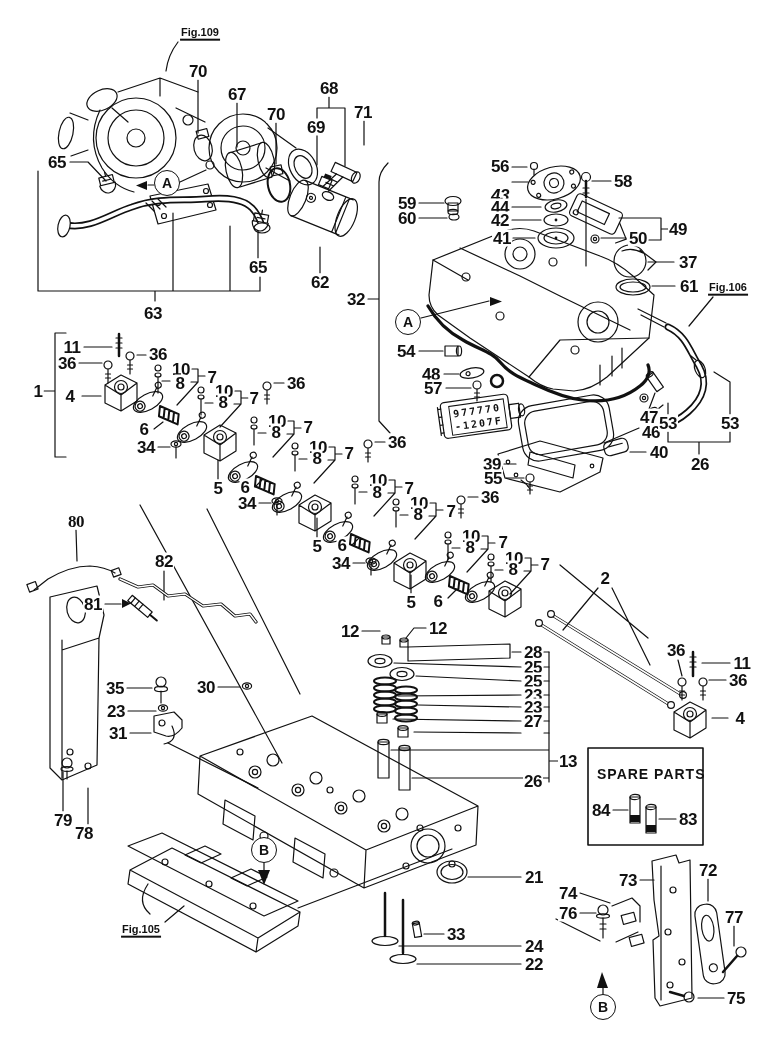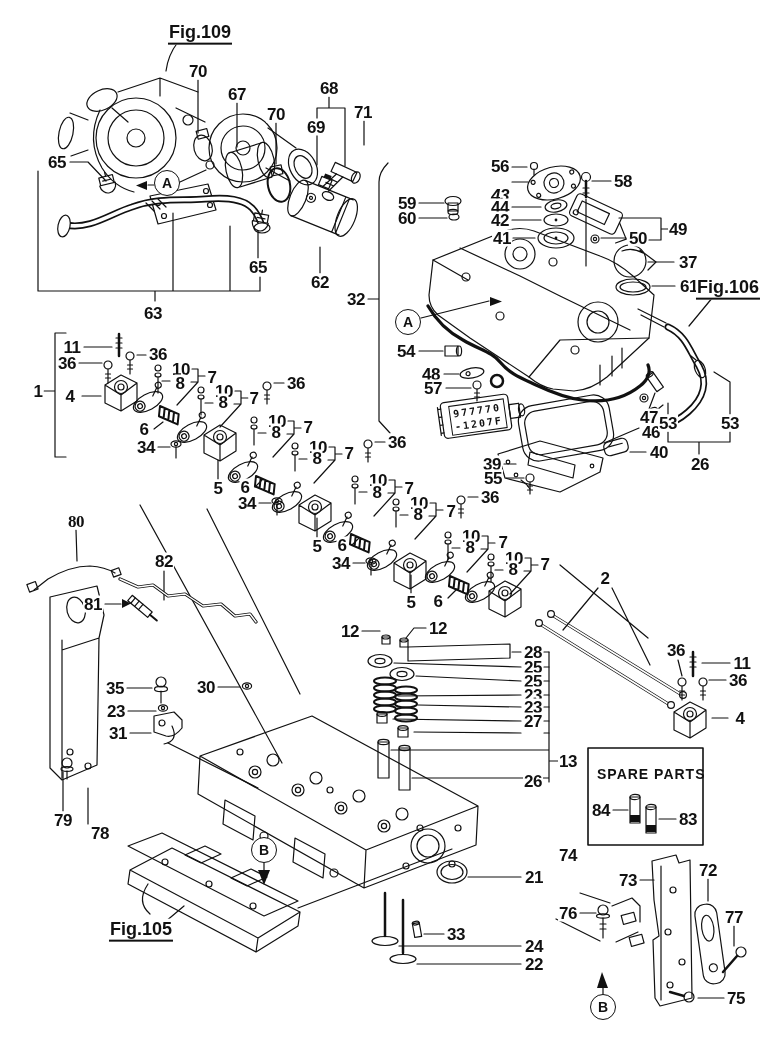--- a/index.html
+++ b/index.html
@@ -10,21 +10,21 @@
   .s{stroke:#111;stroke-width:1.2;fill:none;stroke-linecap:round;stroke-linejoin:round;}
   .w2{stroke-width:2;}
   .w25{stroke-width:2.5;}
   .w3{stroke-width:3.2;}
   .tube{stroke:#111;stroke-width:7;fill:none;stroke-linecap:round;}
   .tubein{stroke:#fff;stroke-width:3.6;fill:none;stroke-linecap:round;}
   .fb{fill:#111;stroke:none;}
   .fw{fill:#fff;stroke:#111;stroke-width:1.2;}
   .lbl{position:absolute;transform:translate(-50%,-50%);font-weight:700;font-size:17px;
        line-height:1;background:#fff;padding:0 1px;white-space:nowrap;letter-spacing:-0.5px;}
-  .figref{position:absolute;transform:translate(-50%,-50%);font-weight:700;font-size:18px;
+  .figref{position:absolute;transform:translate(-50%,-50%);font-weight:700;font-size:11px;
        line-height:1.15;background:#fff;border-bottom:2px solid #111;padding:0 1px;white-space:nowrap;}
   .marker{position:absolute;width:24px;height:24px;border:1.7px solid #111;border-radius:50%;
        background:#fff;font-weight:700;font-size:14px;display:flex;align-items:center;
        justify-content:center;transform:translate(-50%,-50%);line-height:1;}
   .tube-text{position:absolute;left:478px;top:417px;transform:translate(-50%,-50%) rotate(-8deg);
        font-family:"DejaVu Sans Mono",monospace;font-weight:700;font-size:10px;letter-spacing:2px;
        line-height:1.3;text-align:center;border:1.5px solid #111;background:#fff;padding:1px 3px;}
   .spare-title{position:absolute;left:597px;top:766px;font-weight:700;font-size:14px;
        letter-spacing:1px;white-space:nowrap;}
 </style>
@@ -592,21 +592,21 @@
       <div class="lbl" style="left: 438px; top: 601px;">6</div>
       <div class="lbl" style="left: 605px; top: 578px;">2</div>
       <div class="lbl" style="left: 76px; top: 521px; font-family: Liberation Serif, serif;">80</div>
       <div class="lbl" style="left: 164px; top: 561px;">82</div>
       <div class="lbl" style="left: 93px; top: 604px;">81</div>
       <div class="lbl" style="left: 115px; top: 688px;">35</div>
       <div class="lbl" style="left: 116px; top: 711px;">23</div>
       <div class="lbl" style="left: 118px; top: 733px;">31</div>
       <div class="lbl" style="left: 206px; top: 687px;">30</div>
       <div class="lbl" style="left: 63px; top: 820px;">79</div>
-      <div class="lbl" style="left: 100px; top: 833px;">78</div>
+      <div class="lbl" style="left: 84px; top: 833px;">78</div>
       <div class="lbl" style="left: 350px; top: 631px;">12</div>
       <div class="lbl" style="left: 438px; top: 628px;">12</div>
       <div class="lbl" style="left: 533px; top: 652px;">28</div>
       <div class="lbl" style="left: 533px; top: 667px;">25</div>
       <div class="lbl" style="left: 533px; top: 681px;">25</div>
       <div class="lbl" style="left: 533px; top: 695px;">23</div>
       <div class="lbl" style="left: 533px; top: 707px;">23</div>
       <div class="lbl" style="left: 533px; top: 721px;">27</div>
       <div class="lbl" style="left: 533px; top: 733px; margin-top: 48px;">26</div>
       <div class="lbl" style="left: 568px; top: 761px;">13</div>
@@ -615,21 +615,21 @@
       <div class="lbl" style="left: 738px; top: 680px;">36</div>
       <div class="lbl" style="left: 740px; top: 718px;">4</div>
       <div class="lbl" style="left: 534px; top: 877px;">21</div>
       <div class="lbl" style="left: 456px; top: 934px;">33</div>
       <div class="lbl" style="left: 534px; top: 946px;">24</div>
       <div class="lbl" style="left: 534px; top: 964px;">22</div>
       <div class="lbl" style="left: 601px; top: 810px;">84</div>
       <div class="lbl" style="left: 688px; top: 819px;">83</div>
       <div class="lbl" style="left: 628px; top: 880px;">73</div>
       <div class="lbl" style="left: 708px; top: 870px;">72</div>
-      <div class="lbl" style="left: 568px; top: 855px;">74</div>
+      <div class="lbl" style="left: 568px; top: 893px;">74</div>
       <div class="lbl" style="left: 568px; top: 913px;">76</div>
       <div class="lbl" style="left: 734px; top: 917px;">77</div>
       <div class="lbl" style="left: 736px; top: 998px; text-align: center;">75</div>
       <div class="figref" style="left: 200px; top: 33px;">Fig.109</div>
       <div class="figref" style="left: 728px; top: 288px;">Fig.106</div>
       <div class="figref" style="left: 141px; top: 930px;">Fig.105</div>
       <div class="marker" style="left: 167px; top: 183px;">A</div>
       <div class="marker" style="left: 408px; top: 322px;">A</div>
       <div class="marker" style="left: 264px; top: 850px;">B</div>
       <div class="marker" style="left: 603px; top: 1007px;">B</div>

